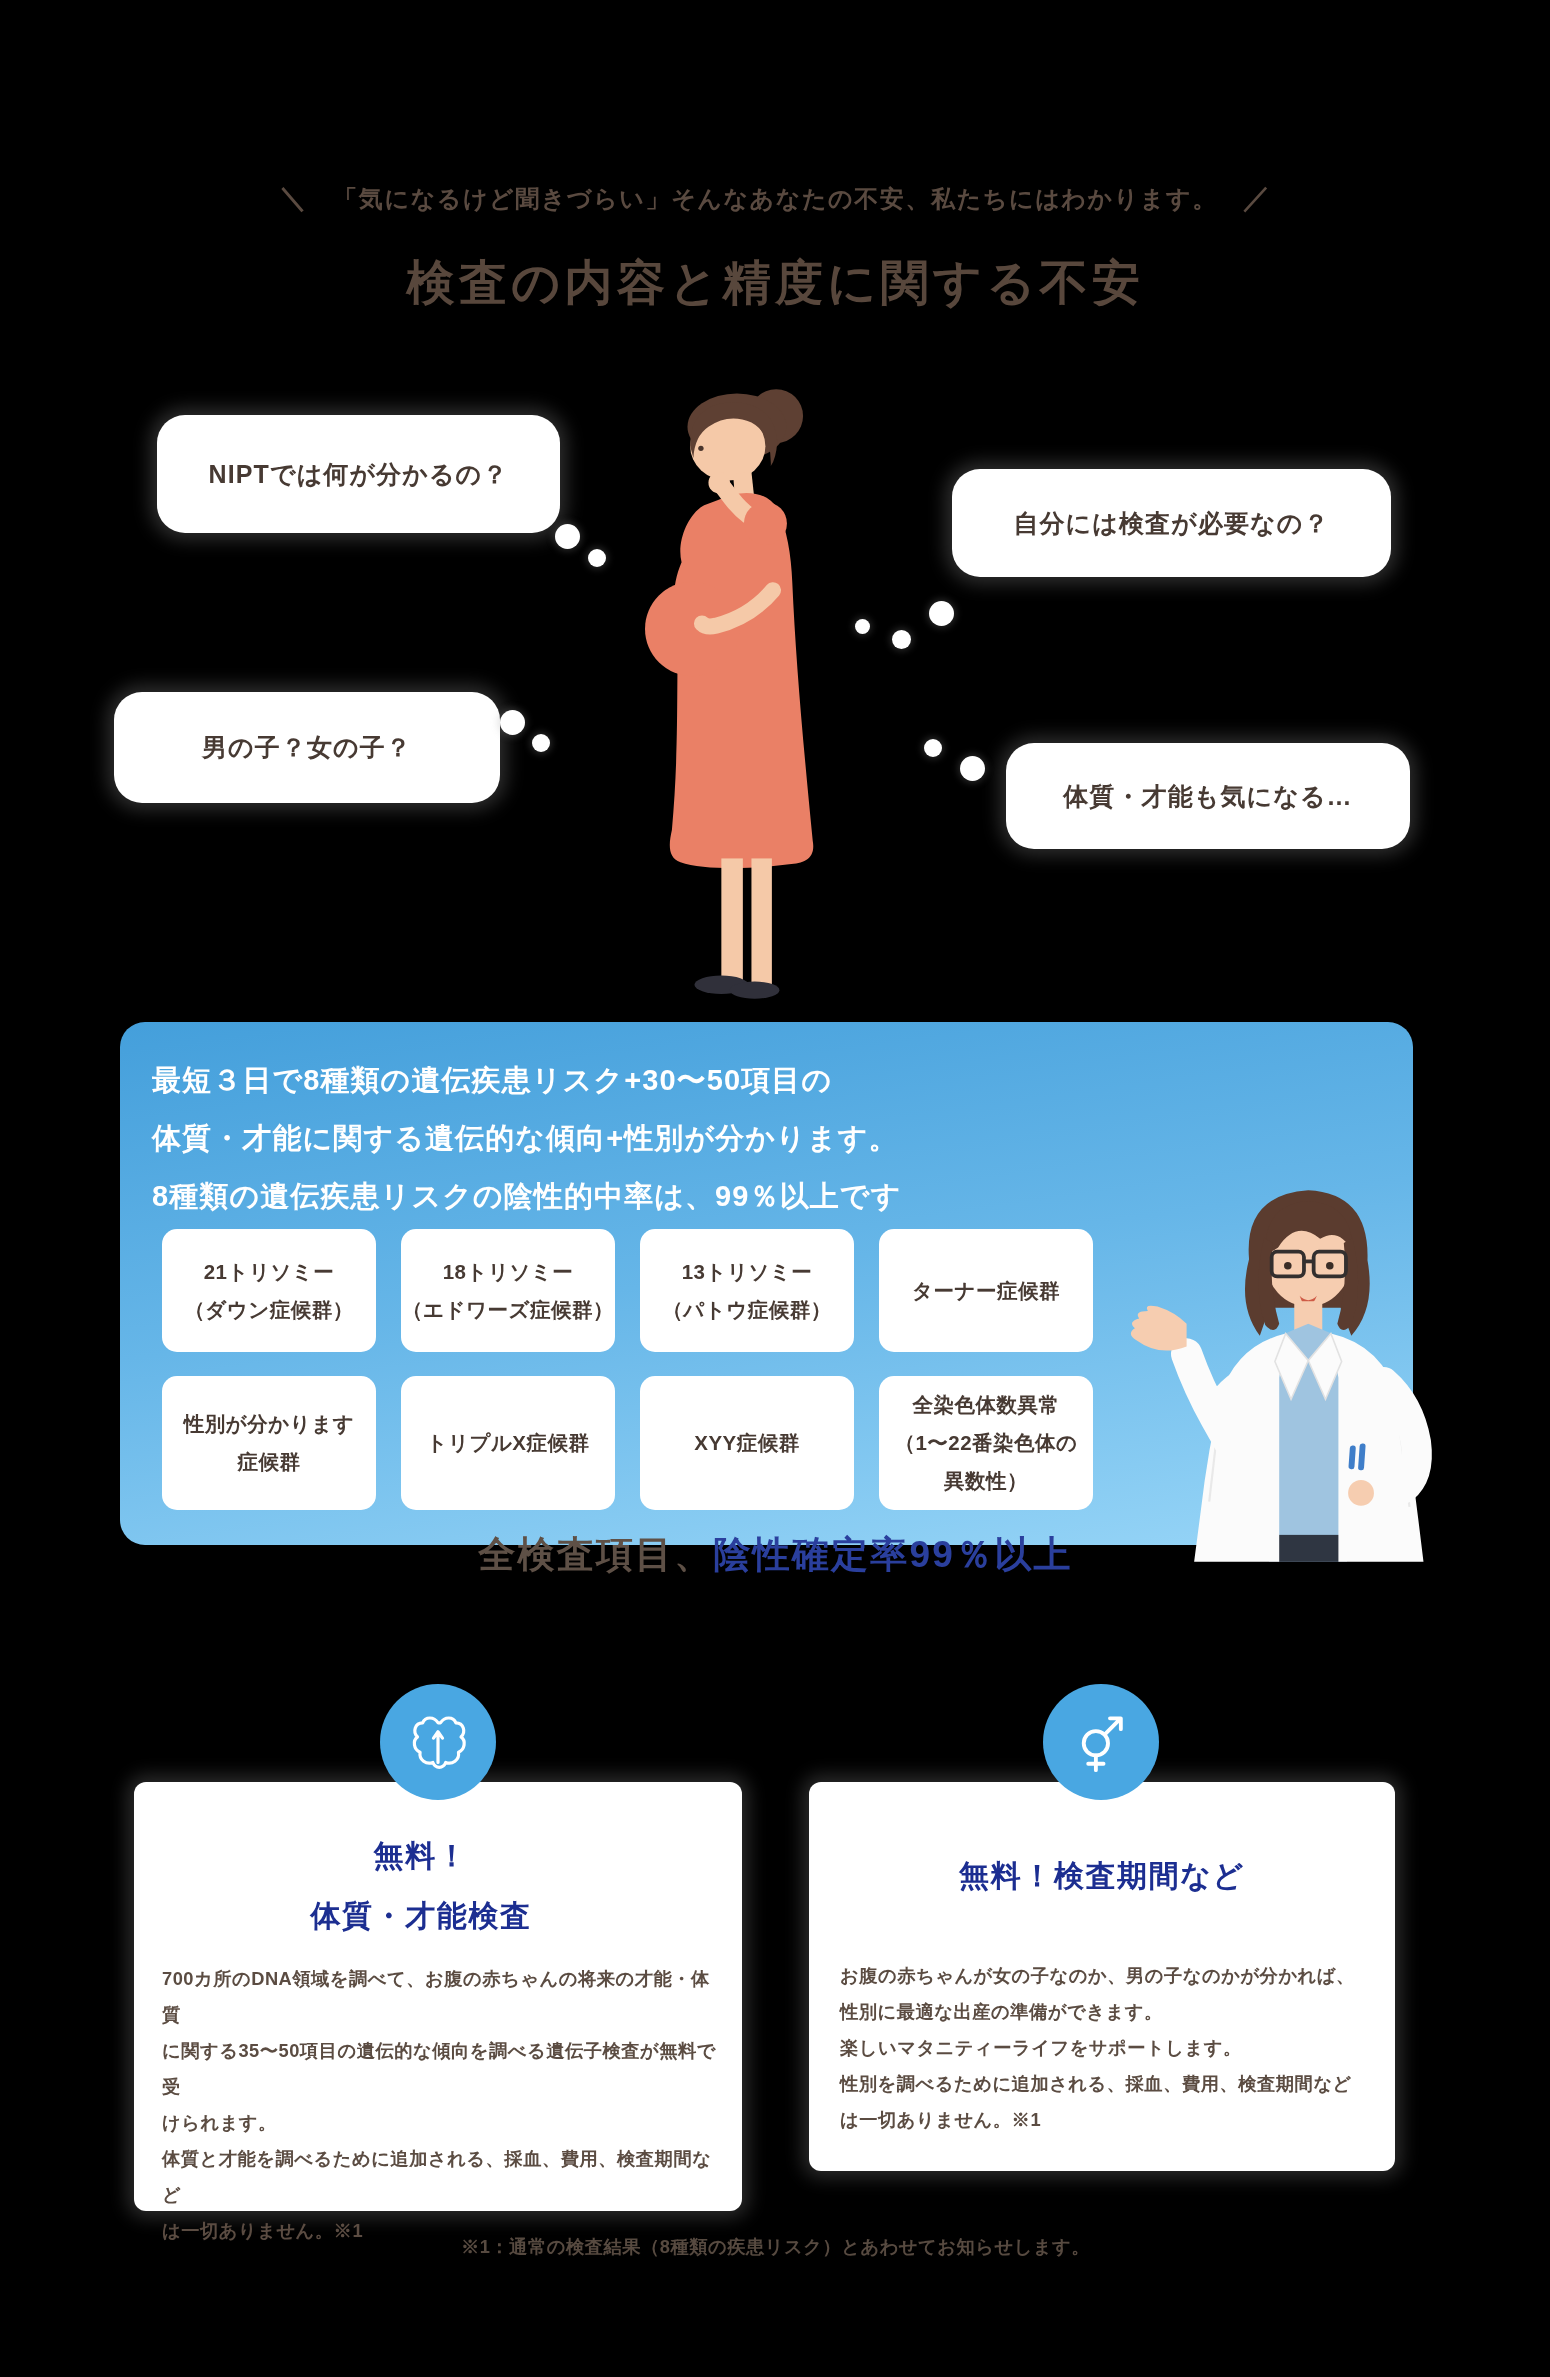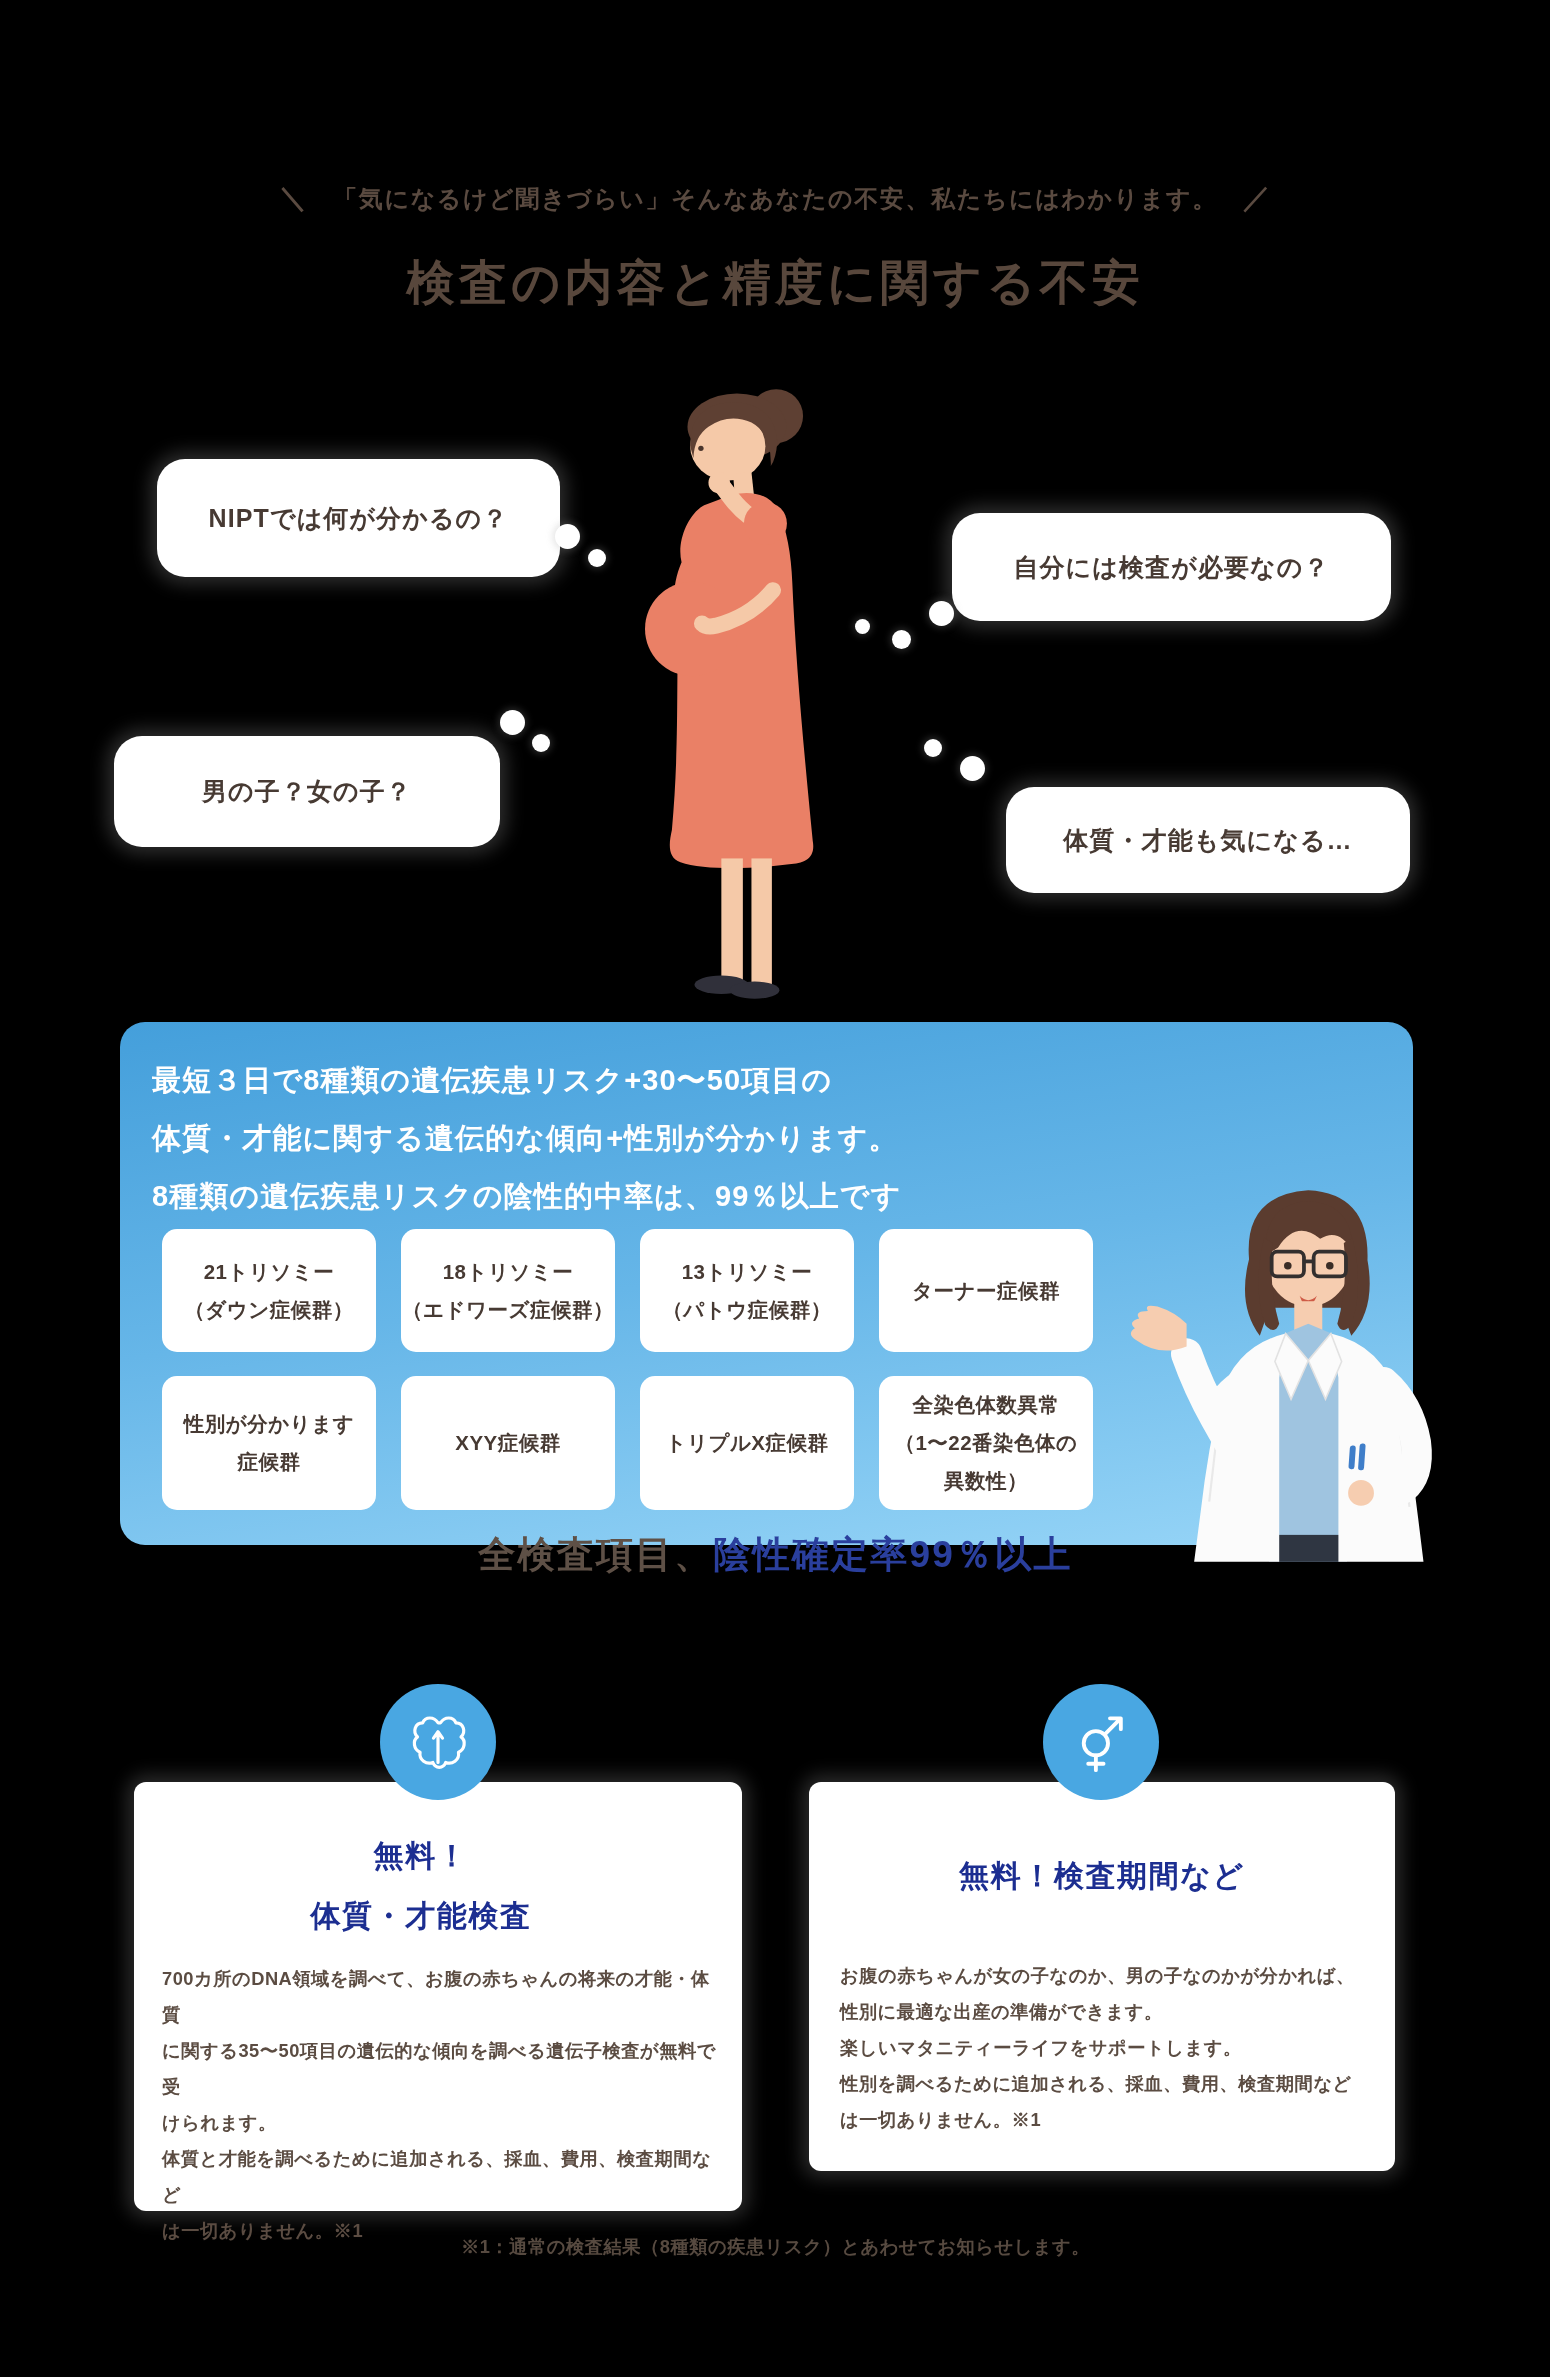--- a/index.html
+++ b/index.html
@@ -10,21 +10,21 @@
   .pre{white-space:pre-line;}
 
   
   .catch{top:179px;font-size:24px;font-weight:700;color:#5a4a40;letter-spacing:1.6px;}
   .catch .slash{display:inline-block;margin:0 25px;font-size:28px;}
   .page-title{top:251px;font-size:48px;font-weight:800;color:#58473c;letter-spacing:4.3px;}
 
   
   .bubble{background:#fff;border-radius:28px;display:flex;align-items:center;justify-content:center;
           font-weight:800;font-size:25px;color:#473a33;letter-spacing:1.1px;
-          box-shadow:0 0 18.3px 6.5px rgba(150,150,150,.30);margin-top:44px;}
+          box-shadow:0 0 18.3px 6.5px rgba(150,150,150,.30);}
   .dot{background:#fff;border-radius:50%;box-shadow:0 0 7.5px 2.2px rgba(150,150,150,.25);}
 
   
   .result-card{left:120px;top:1022px;width:1293px;height:523px;border-radius:25px;
                background:linear-gradient(172deg,#449fdb 0%,#66b6e8 48%,#97d5f7 100%);}
   .result-heading{left:152px;top:1051px;width:1023px;font-size:29px;font-weight:700;color:#fff;
                   line-height:2.0;letter-spacing:1.1px;}
   .cond-grid{left:162px;top:1229px;width:931px;display:flex;flex-wrap:wrap;gap:24px 25px;}
   .cond-box{width:214px;height:123px;background:#fff;border-radius:15px;display:flex;align-items:center;
             justify-content:center;text-align:center;font-size:20.5px;font-weight:800;color:#473a33;
@@ -108,22 +108,22 @@
   <div class="abs cond-grid">
     <div class="cond-box pre">21トリソミー
 （ダウン症候群）</div>
     <div class="cond-box pre">18トリソミー
 （エドワーズ症候群）</div>
     <div class="cond-box pre">13トリソミー
 （パトウ症候群）</div>
     <div class="cond-box pre">ターナー症候群</div>
     <div class="cond-box tall pre">性別が分かります
 症候群</div>
+    <div class="cond-box tall pre">トリプルX症候群</div>
     <div class="cond-box tall pre">XYY症候群</div>
-    <div class="cond-box tall pre">トリプルX症候群</div>
     <div class="cond-box tall pre">全染色体数異常
 （1〜22番染色体の
 異数性）</div>
   </div>
 
   <svg class="abs" style="left:1108px;top:1146px;" width="393" height="416" viewBox="0 0 730 772" aria-hidden="true">
     <path d="M262 210 Q252 90 372 82 Q486 88 482 212 Q498 300 452 352 L432 300 L300 300 L282 352 Q240 296 262 210 Z" fill="#5b3c2f"></path>
     <ellipse cx="372" cy="210" rx="80" ry="88" fill="#f6cdb0"></ellipse>
     <path d="M292 196 Q290 108 372 102 Q456 108 454 196 Q430 150 394 172 Q350 136 316 188 Q300 200 292 196 Z" fill="#5b3c2f"></path>
     <path d="M290 170 Q268 262 292 332 Q310 352 318 330 Q298 260 306 180 Z" fill="#5b3c2f"></path>

